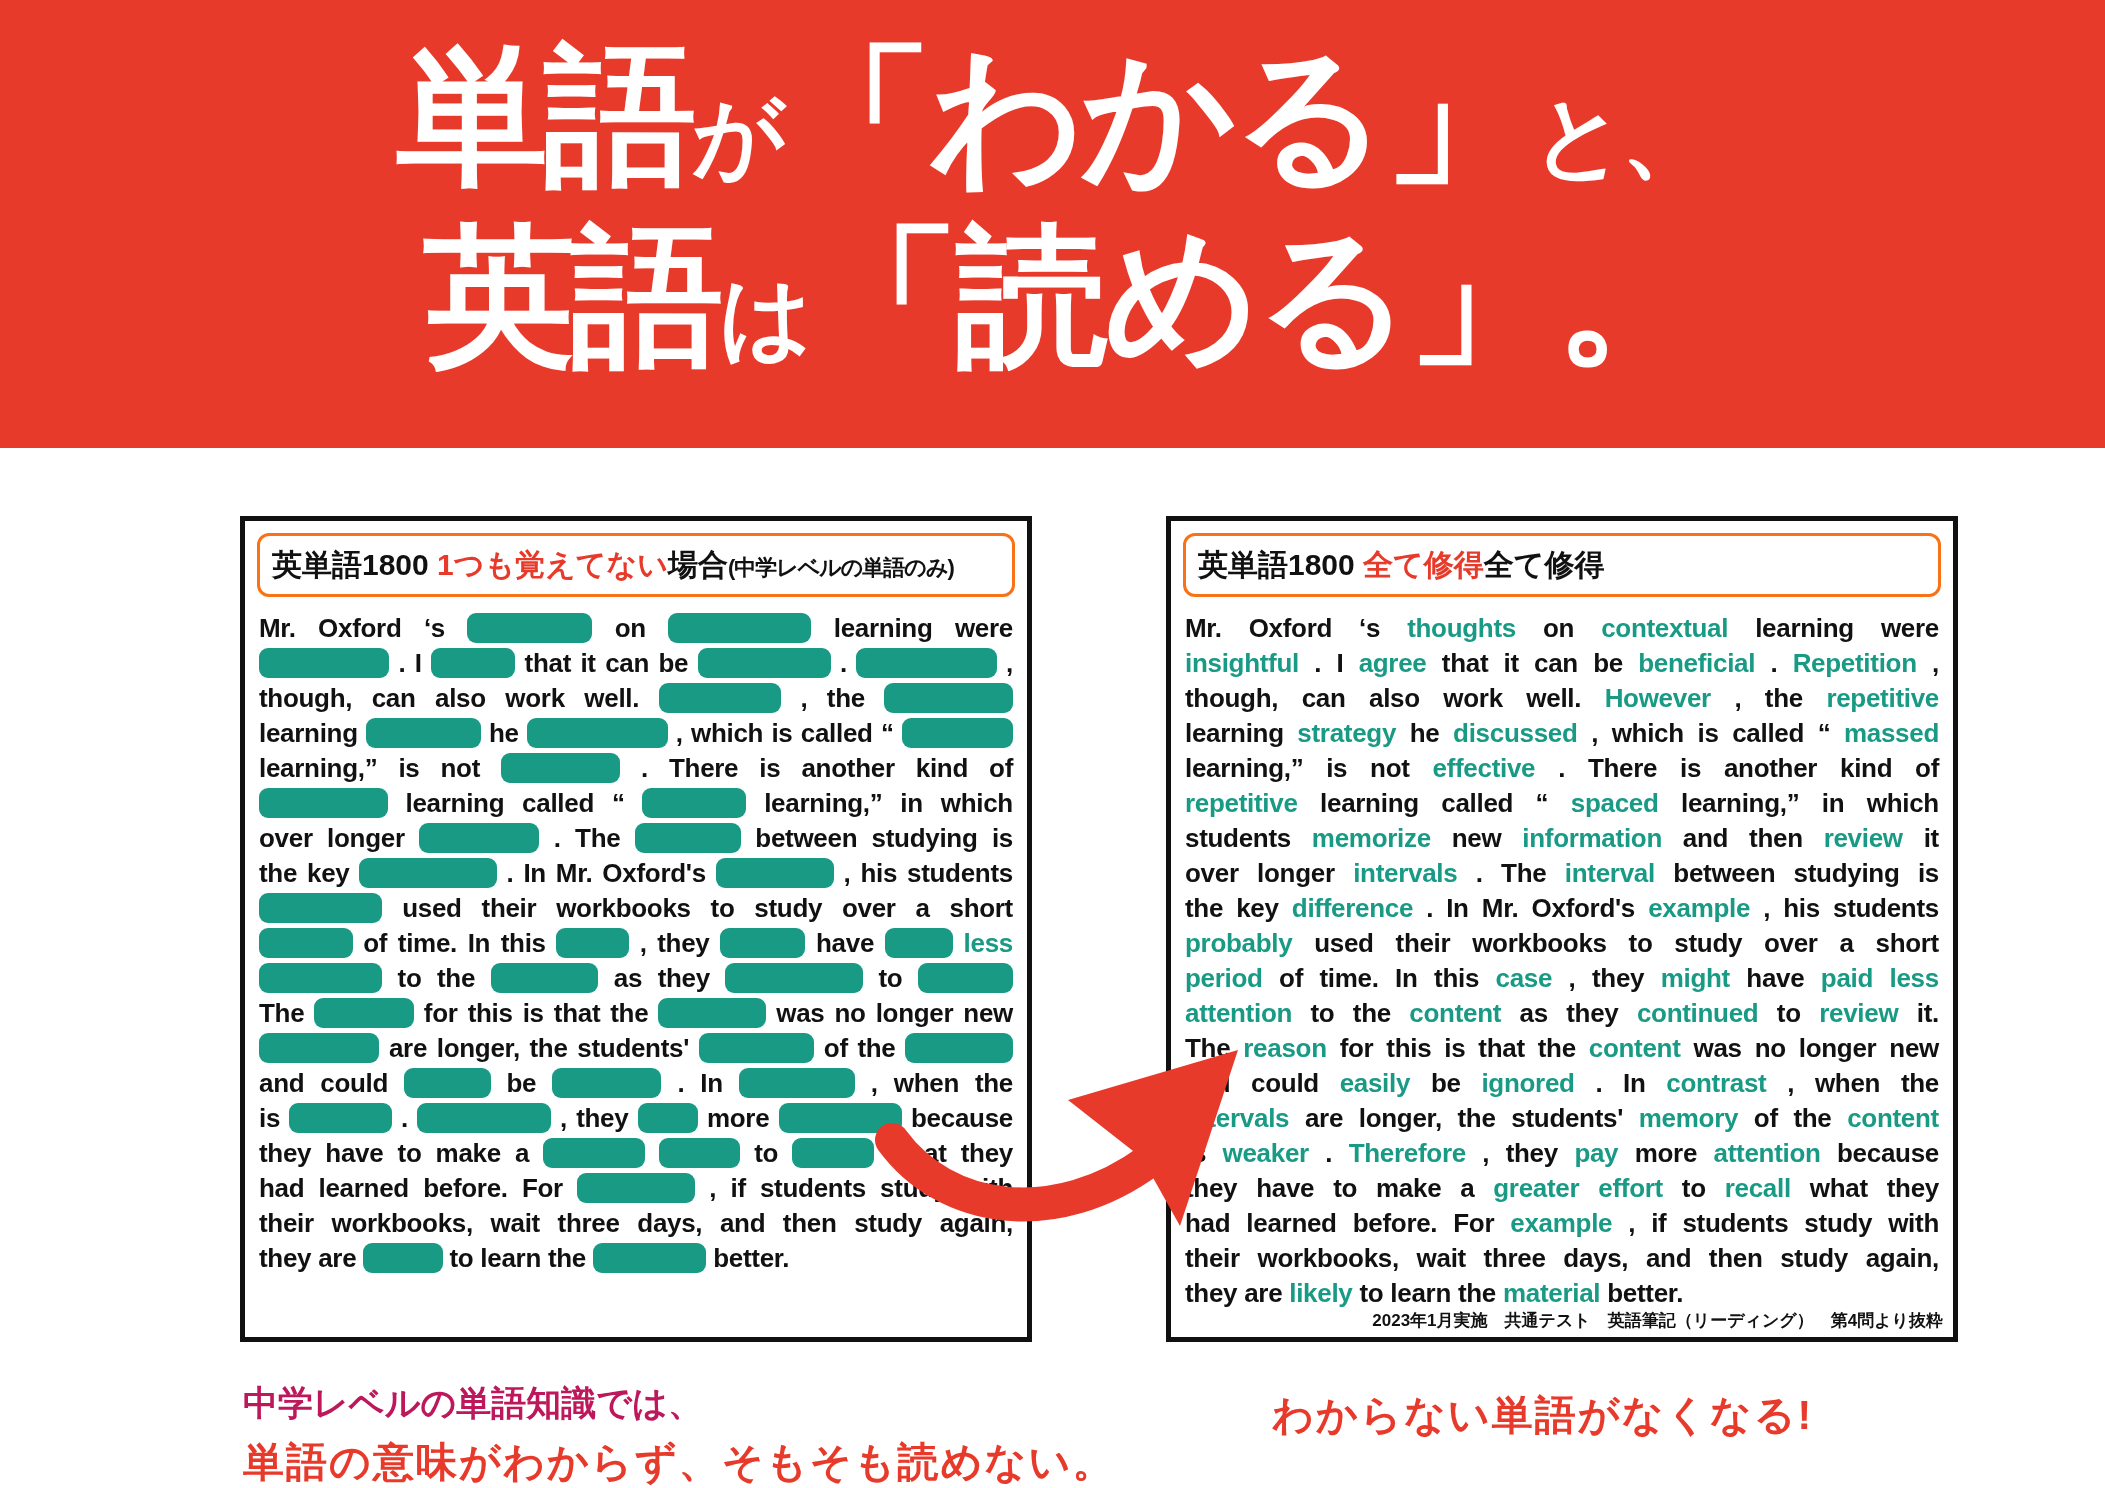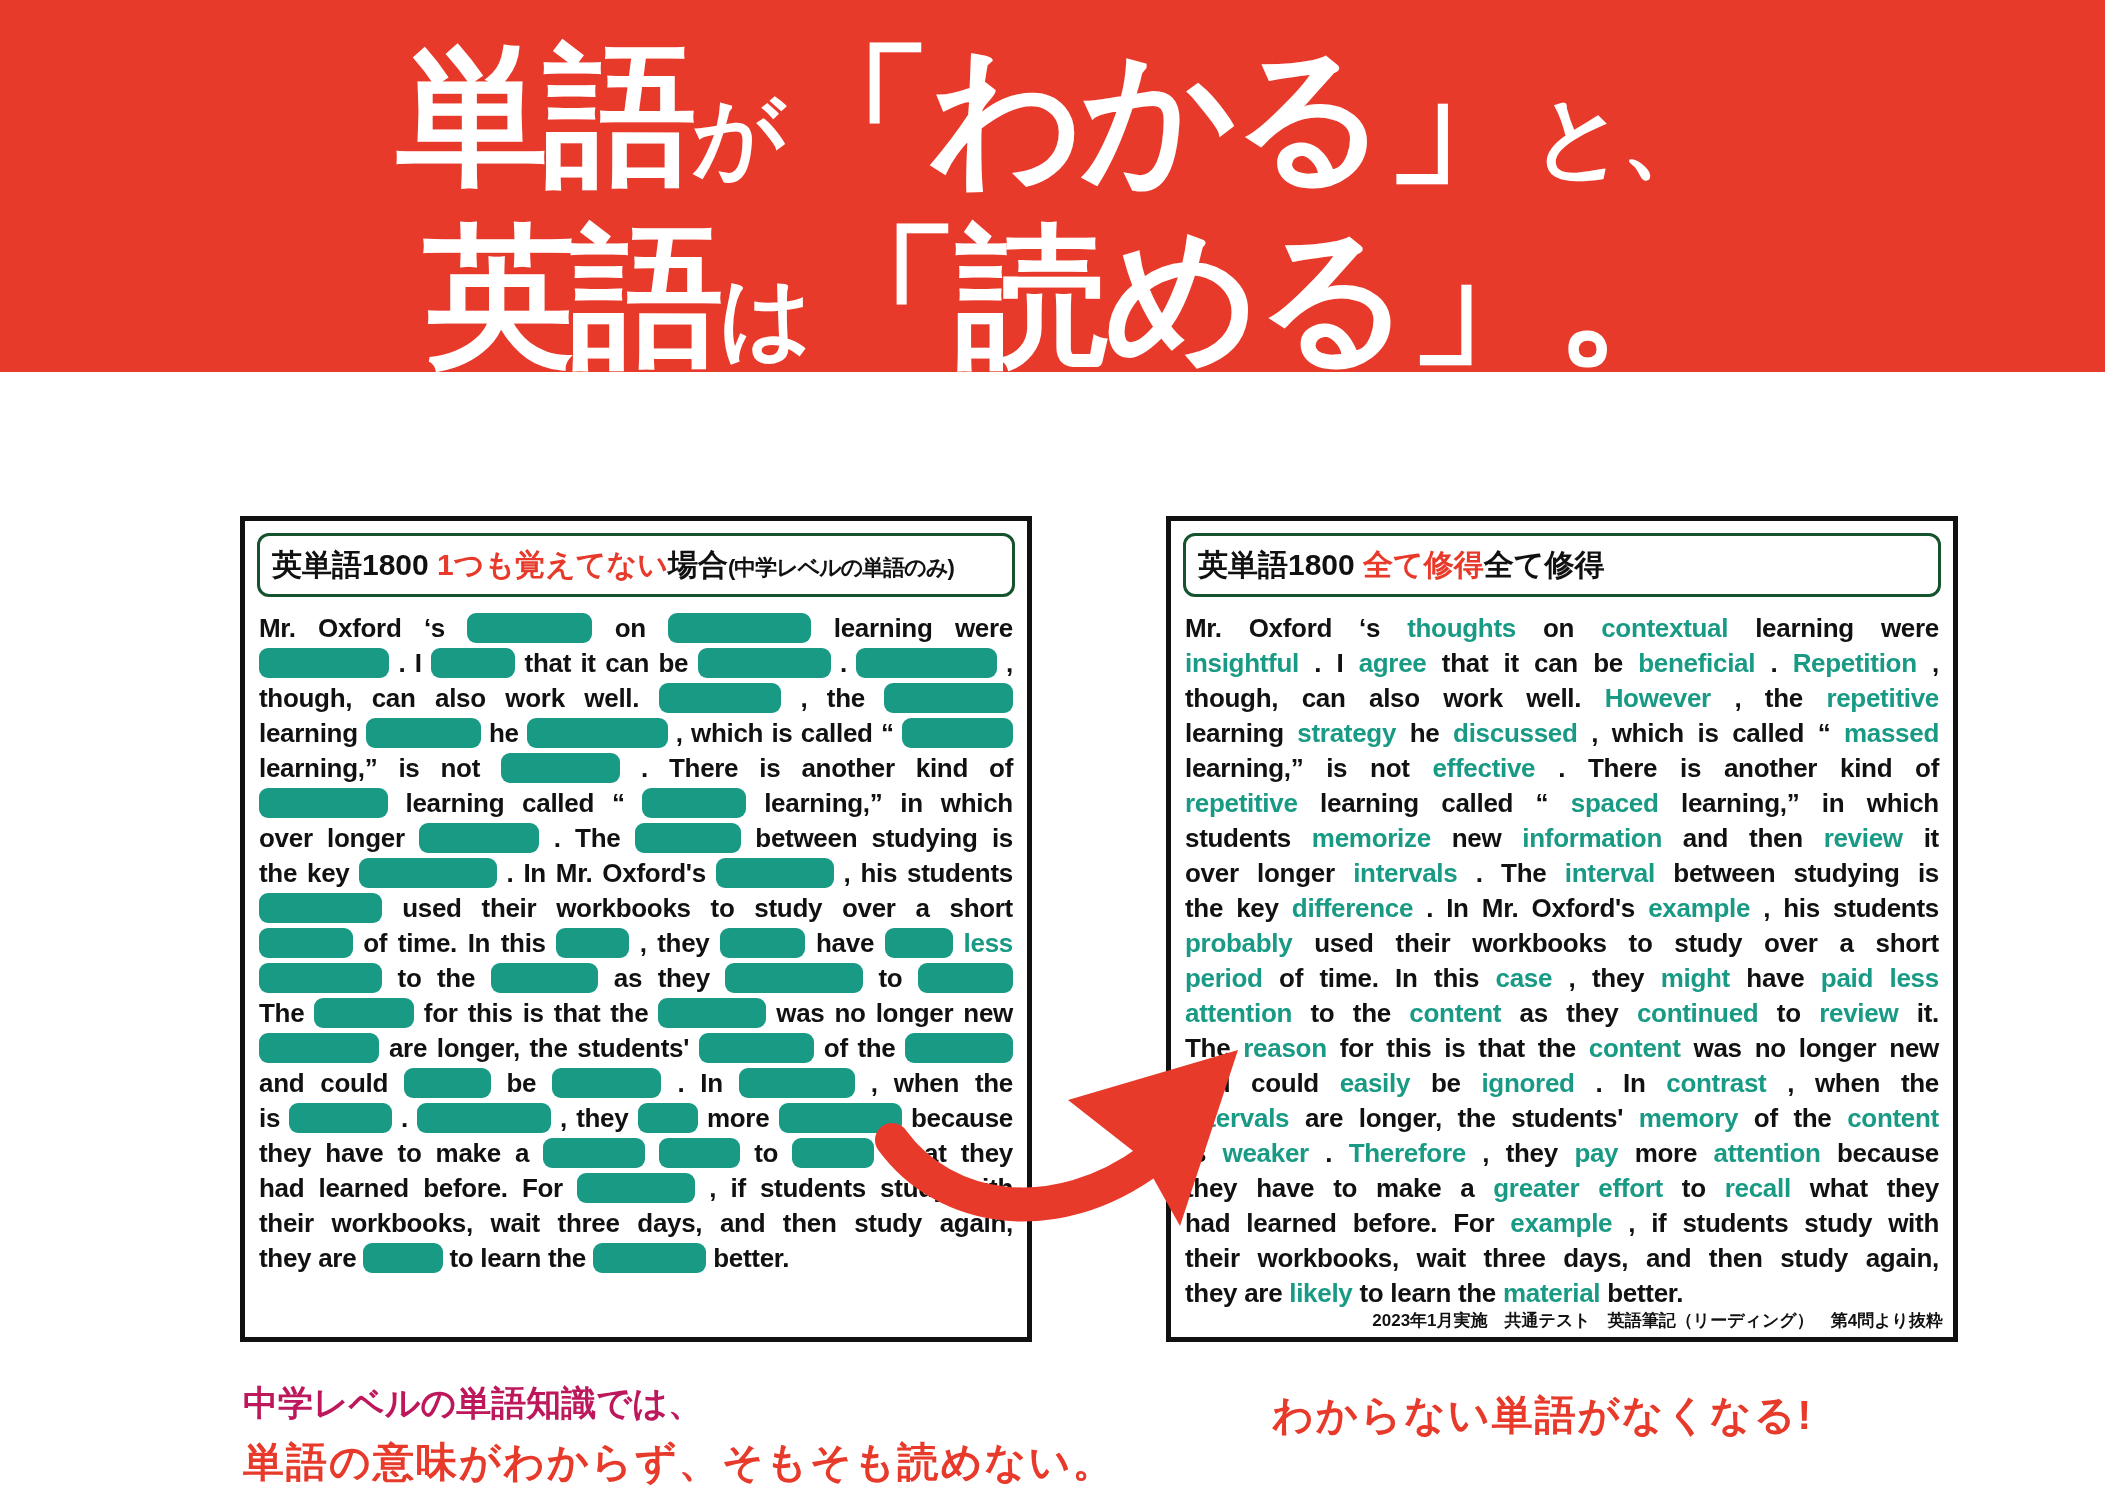--- a/index.html
+++ b/index.html
@@ -1,33 +1,33 @@
 <!DOCTYPE html>
 <html lang="ja" style="--red: #e83a2b; --teal: #189a85;"><head>
 <meta charset="utf-8">
 <style>
   :root{ --red:#e83a2b; --teal:#189a85; }
   html,body{margin:0;padding:0;background:#ffffff;}
   body{font-family:"Liberation Sans","DejaVu Sans",sans-serif;}
   #canvas{position:relative;width:2105px;height:1488px;background:#fff;overflow:hidden;}
 
   
-  .banner{position:absolute;left:0;top:0;width:2105px;height:372px;background:var(--red);
+  .banner{position:absolute;left:0;top:0;width:2105px;height:448px;background:var(--red);
           color:#fff;text-align:center;font-weight:bold;}
   .banner .bline{line-height:1.02;letter-spacing:-4px;white-space:nowrap;}
   .banner .bline1{margin-top:38px;font-size:152px;}
   .banner .bline2{margin-top:26px;font-size:152px;margin-left:22px;}
   .banner .sm{font-size:0.60em;}
 
   
   .panel{position:absolute;top:516px;width:792px;height:826px;border:5px solid #111;
          background:#fff;box-sizing:border-box;}
   .panel-left{left:240px;}
   .panel-right{left:1166px;}
-  .phead{margin:12px 12px 6px;border:3px solid #14532d;border-radius:12px;padding:9px 12px 8px;
+  .phead{margin:12px 12px 6px;border:3px solid #f97316;border-radius:12px;padding:9px 12px 8px;
          font-size:30px;font-weight:bold;color:#111;white-space:nowrap;}
   .phead .hl{color:var(--red);}
   .phead .note{font-size:22px;letter-spacing:-1px;}
   .pbody{padding:8px 14px 0;font-size:26px;line-height:35px;font-weight:bold;color:#111;
          letter-spacing:-0.3px;}
   .pline{text-align:justify;text-align-last:justify;}
   .pline:last-child{text-align-last:left;}
   .green{color:var(--teal);}
   .box{background:var(--teal);color:transparent;border-radius:9px;padding:0 8px;
        display:inline-block;line-height:30px;}

